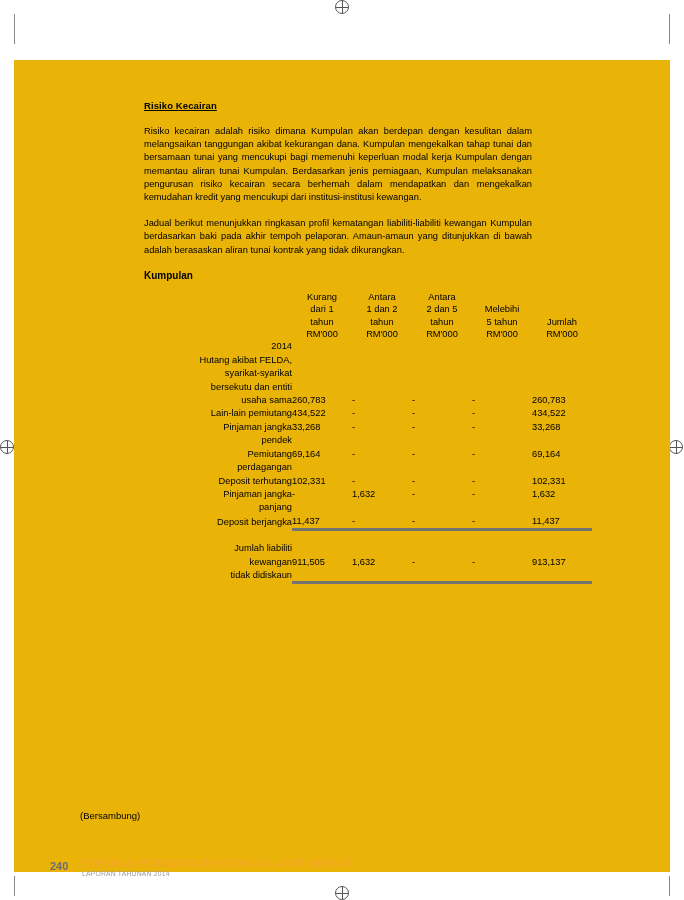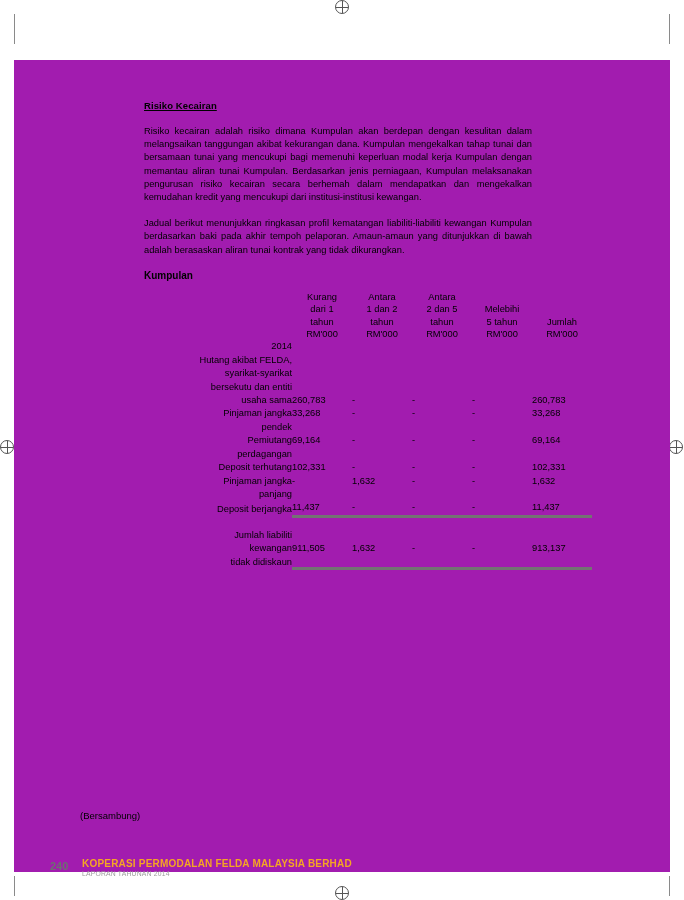--- a/index.html
+++ b/index.html
@@ -13,21 +13,21 @@
     font-family: "Liberation Sans", sans-serif;
     position: relative;
     overflow: hidden;
   }
   .page {
     position: absolute;
     left: 14px;
     top: 60px;
     width: 656px;
     height: 812px;
-    background: #a21caf;
+    background: #eab308;
   }
   
   .crop-mark {
     position: absolute;
     background: #8a8a8a;
   }
   .reg-mark {
     position: absolute;
     width: 14px;
     height: 14px;
@@ -264,20 +264,28 @@
         </tr>
         <tr>
           <td class="lbl indent2">usaha sama</td>
           <td class="num">260,783</td>
           <td class="num">-</td>
           <td class="num">-</td>
           <td class="num">-</td>
           <td class="num">260,783</td>
         </tr>
 
+        <tr>
+          <td class="lbl">Lain-lain pemiutang</td>
+          <td class="num">434,522</td>
+          <td class="num">-</td>
+          <td class="num">-</td>
+          <td class="num">-</td>
+          <td class="num">434,522</td>
+        </tr>
 
         <tr>
           <td class="lbl">Pinjaman  jangka</td>
           <td class="num">33,268</td>
           <td class="num">-</td>
           <td class="num">-</td>
           <td class="num">-</td>
           <td class="num">33,268</td>
         </tr>
         <tr>

